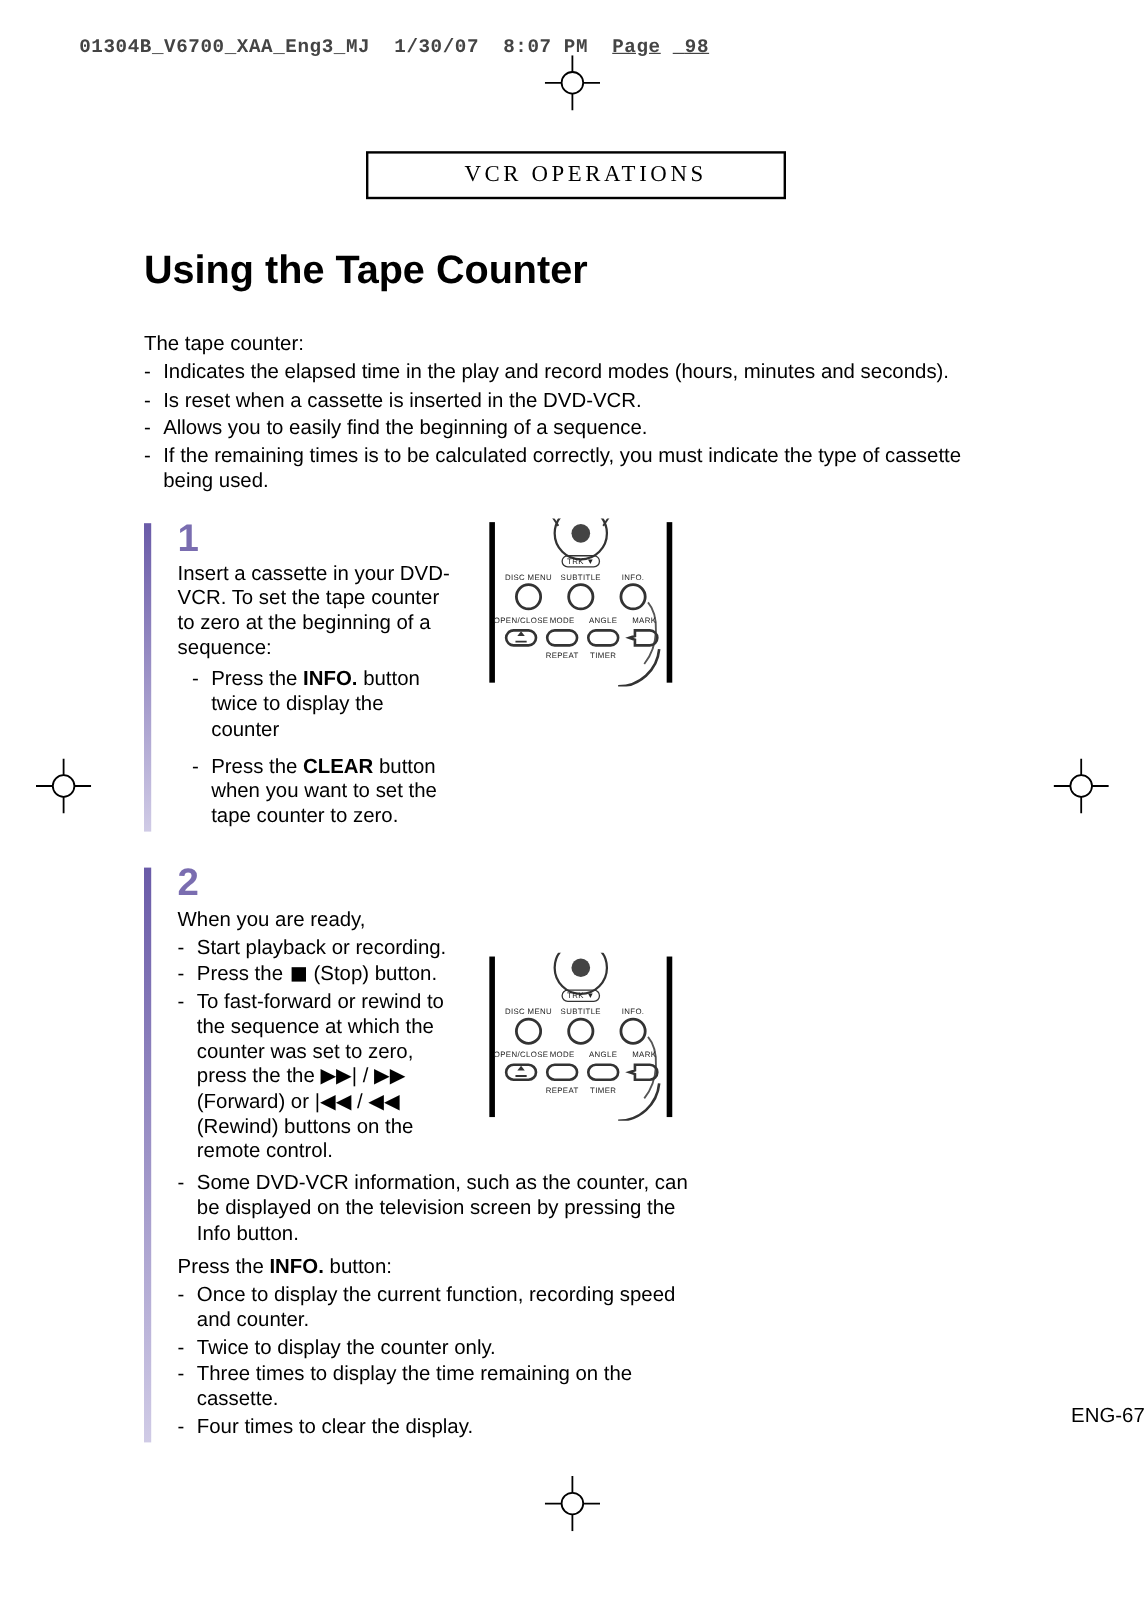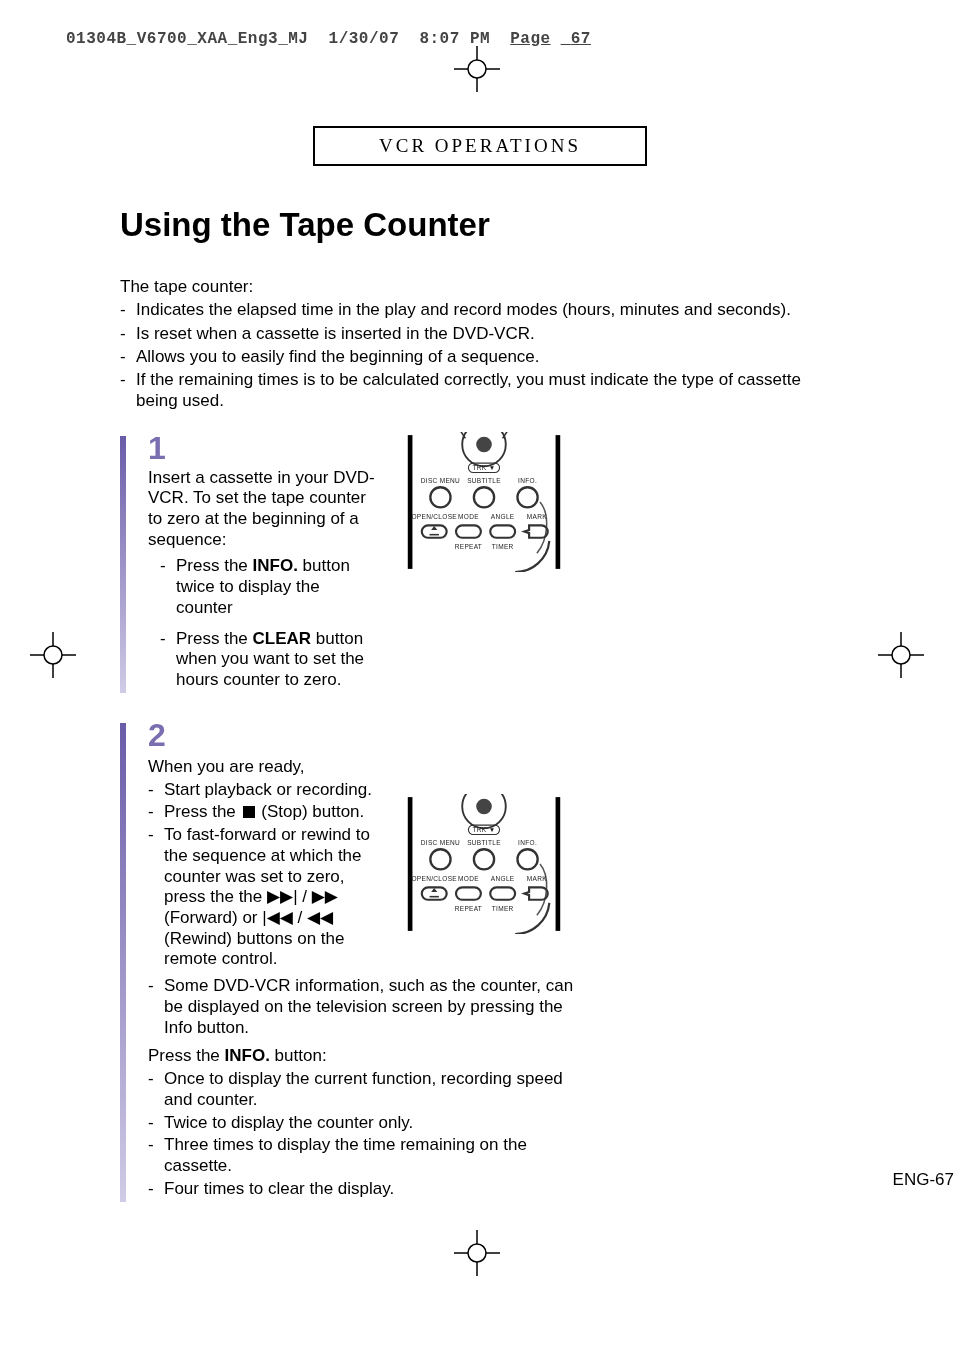--- a/index.html
+++ b/index.html
@@ -60,21 +60,21 @@
     left: 120px;
     top: 126px;
     width: 720px;
   }
 
   
   .section-label-box {
     margin: 0 auto 40px auto;
     width: 330px;
     border: 2px solid #000;
-    padding: 7px 0 7px 0;
+    padding: 7px 0 7px 16px;
     text-align: center;
     font-variant: small-caps;
     letter-spacing: 3px;
     font-size: 19px;
     font-family: "Times New Roman", serif;
   }
 
   h1.title {
     font-family: Arial, Helvetica, sans-serif;
     font-weight: 900;
@@ -169,21 +169,21 @@
 </head>
 <body>
 
 <div class="page">
 
   <div class="proof-header">
     <span>01304B_V6700_XAA_Eng3_MJ</span>
     <span>1/30/07</span>
     <span>8:07 PM</span>
     <span class="page-label">
-      <span>Page</span> <span>67</span>
+      <span>Page</span> <span>98</span>
     </span>
   </div>
 
   <div class="cropmark cropmark-top">
     <svg width="46" height="46" viewBox="0 0 46 46">
       <line x1="23" y1="0" x2="23" y2="14" stroke="#000" stroke-width="1.5"></line>
       <line x1="23" y1="32" x2="23" y2="46" stroke="#000" stroke-width="1.5"></line>
       <line x1="0" y1="23" x2="14" y2="23" stroke="#000" stroke-width="1.5"></line>
       <line x1="32" y1="23" x2="46" y2="23" stroke="#000" stroke-width="1.5"></line>
       <circle cx="23" cy="23" r="9" fill="none" stroke="#000" stroke-width="1.5"></circle>
@@ -250,21 +250,21 @@
         <div class="step-body narrow">
           <div class="step-num">1</div>
           <div class="para">Insert a cassette in your DVD-VCR. To set the tape counter to zero at the beginning of a sequence:</div>
           <div class="indent" style="margin-top:6px">
             <div class="sub-item">
               <span class="dash">-</span>
               <span class="txt"><span>Press the </span><b>INFO.</b><span> button twice to display the counter</span></span>
             </div>
             <div class="sub-item" style="margin-top:10px">
               <span class="dash">-</span>
-              <span class="txt"><span>Press the </span><b>CLEAR</b><span> button when you want to set the hours counter to zero.</span></span>
+              <span class="txt"><span>Press the </span><b>CLEAR</b><span> button when you want to set the tape counter to zero.</span></span>
             </div>
           </div>
         </div>
 
         <div class="figure">
           <svg class="remote-svg" viewBox="0 0 100 90" width="160" height="140">
 
             <rect x="1" y="2" width="3" height="86" fill="#000"></rect>
             <rect x="96" y="2" width="3" height="86" fill="#000"></rect>
 

